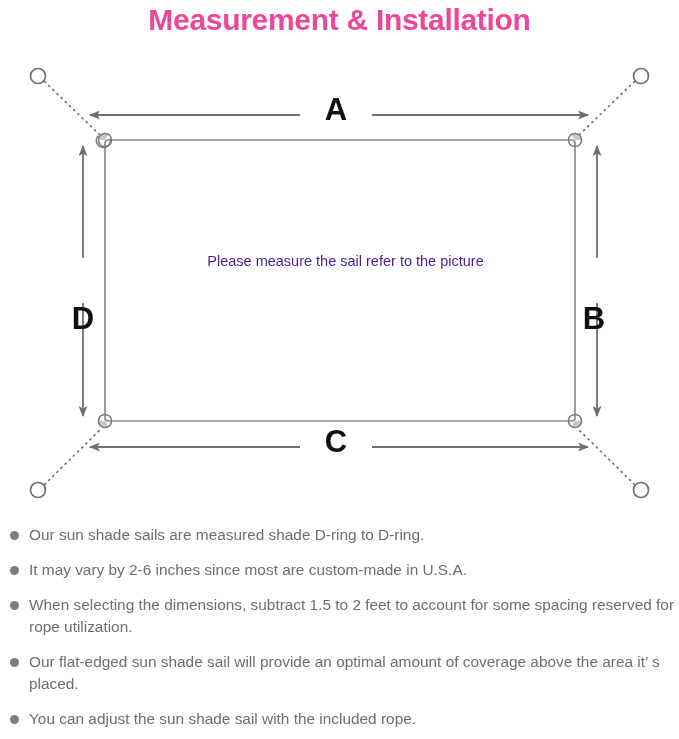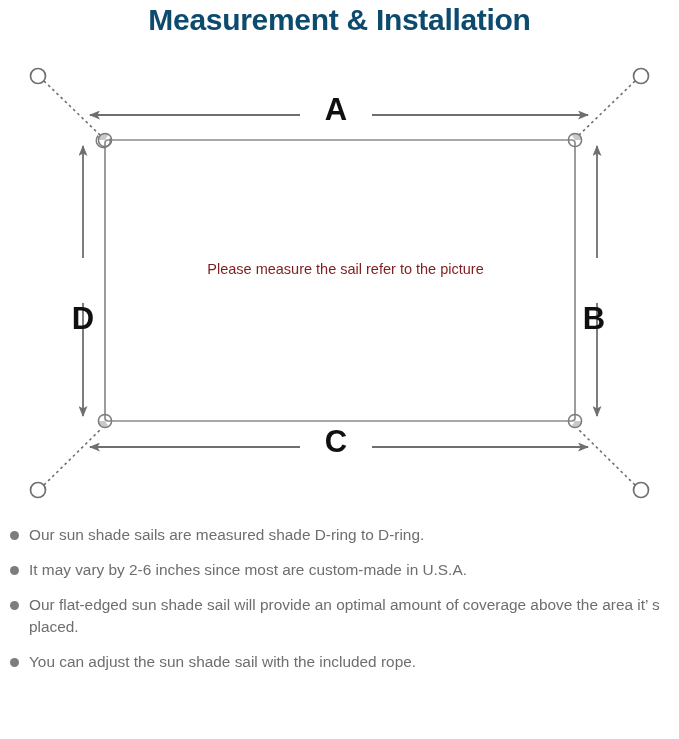--- a/index.html
+++ b/index.html
@@ -17,21 +17,21 @@
 
   
   #page-title {
     position: absolute;
     top: 0px;
     left: 0;
     width: 679px;
     text-align: center;
     font-size: 30px;
     font-weight: bold;
-    color: #0c4a6e;
+    color: #ec4899;
     letter-spacing: -0.3px;
     line-height: 40px;
   }
 
   
   #diagram {
     position: absolute;
     top: 48px;
     left: 0;
     width: 679px;
@@ -62,23 +62,23 @@
     width: 470px;
     text-align: center;
   }
   #measurement-heading {
     font-size: 25px;
     font-weight: bold;
     color: #1b6fb4;
     line-height: 32px;
   }
   #measurement-sub {
-    margin-top: 21px;
+    margin-top: 13px;
     font-size: 14.5px;
-    color: #7f1d1d;
+    color: #4c1d95;
     line-height: 20px;
     padding-left: 11px;
   }
 
   
   #notes-list {
     position: absolute;
     left: 0;
     top: 524px;
     width: 679px;
@@ -185,19 +185,23 @@
   <div class="note-item">
     <span class="note-bullet"></span>
     <span class="note-text">Our sun shade sails are measured shade D-ring to D-ring.</span>
   </div>
   <div class="note-item">
     <span class="note-bullet"></span>
     <span class="note-text">It may vary by 2-6 inches since most are custom-made in U.S.A.</span>
   </div>
   <div class="note-item">
     <span class="note-bullet"></span>
+    <span class="note-text">When selecting the dimensions, subtract 1.5 to 2 feet to account for some spacing reserved for rope utilization.</span>
+  </div>
+  <div class="note-item">
+    <span class="note-bullet"></span>
     <span class="note-text">Our flat-edged sun shade sail will provide an optimal amount of coverage above the area it’ s placed.</span>
   </div>
   <div class="note-item">
     <span class="note-bullet"></span>
     <span class="note-text">You can adjust the sun shade sail with the included rope.</span>
   </div>
 </div>
 
 </body></html>

